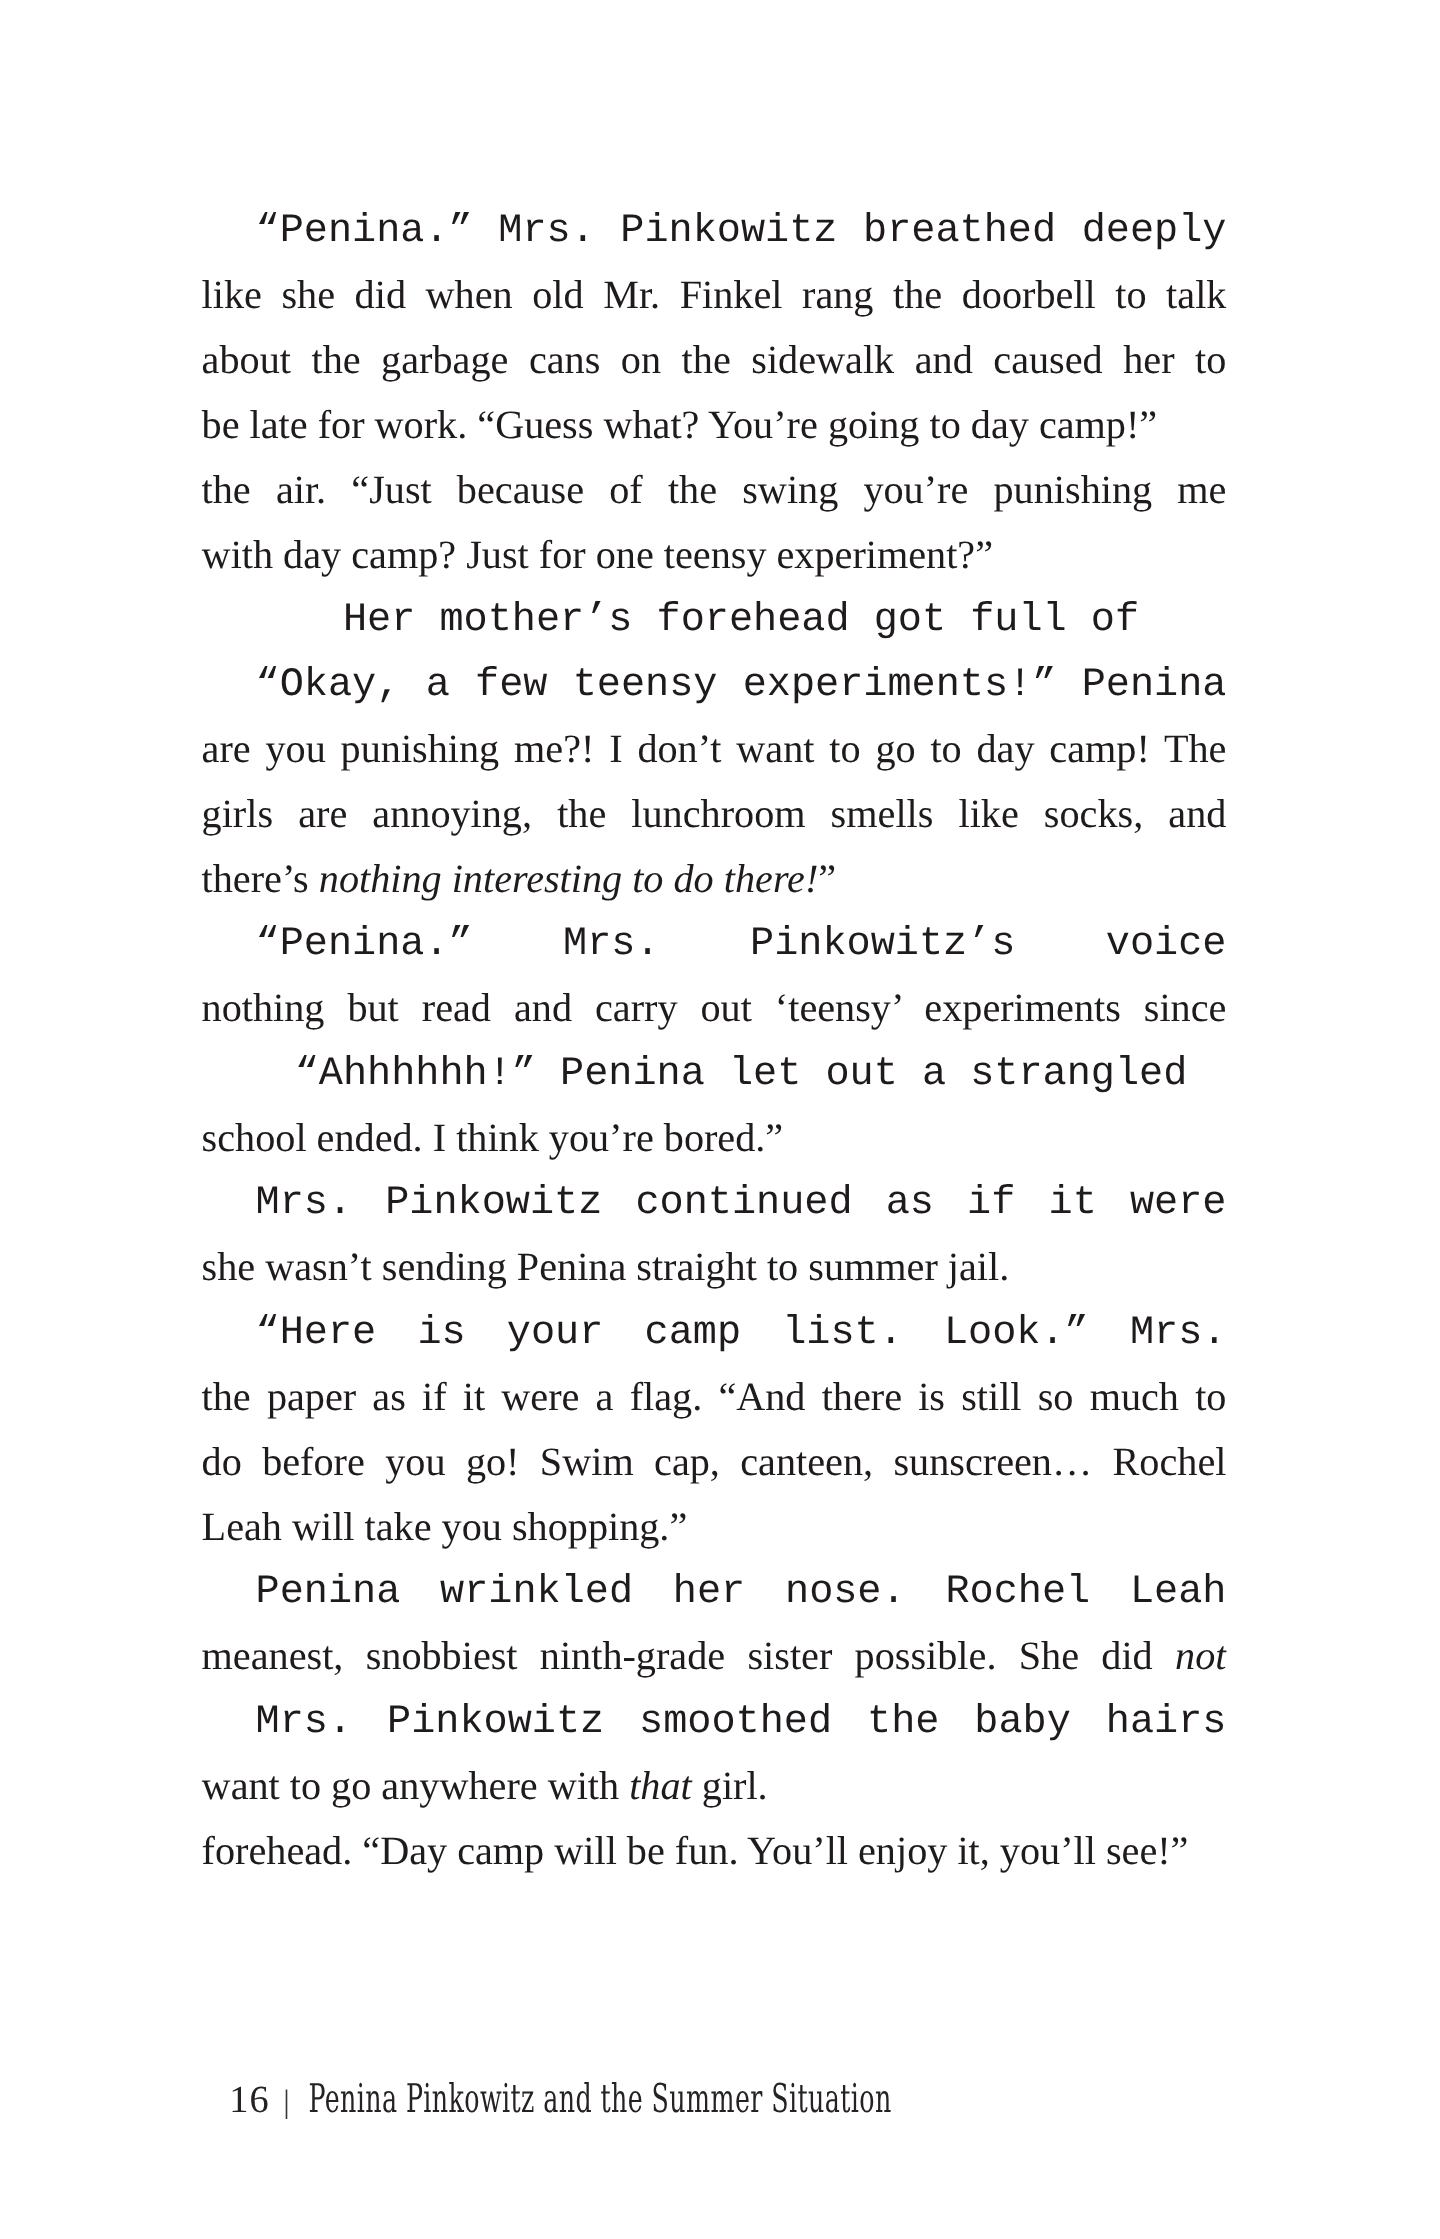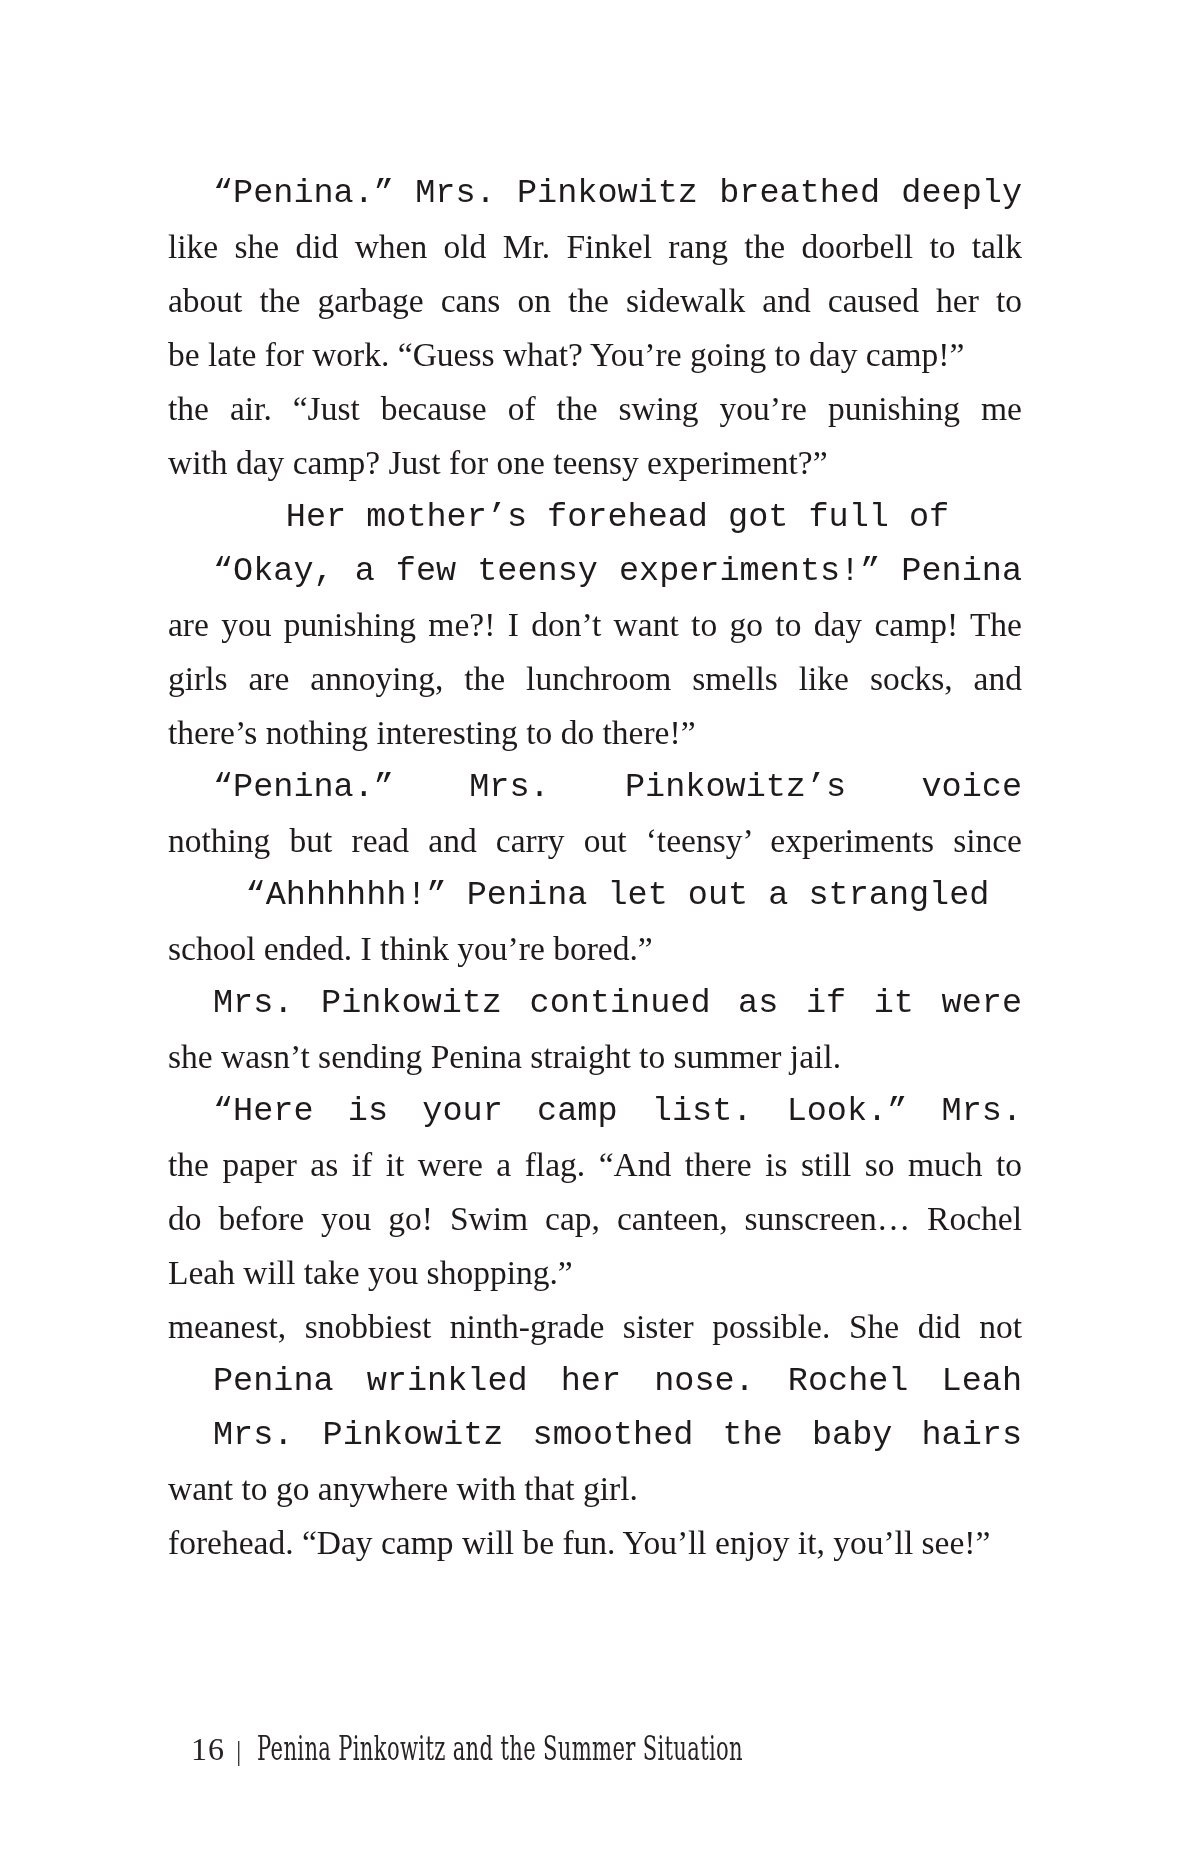--- a/index.html
+++ b/index.html
@@ -32,21 +32,21 @@
     text-align-last: justify;
   }
   .line.last {
     text-align: center;
     text-align-last: left;
   }
   .line.indent {
     padding-left: 45px;
     font-family: Liberation Mono, monospace;
   }
-  .italic { }
+  .italic { font-style: italic; }
   .footer {
     position: absolute;
     left: 163px;
     top: 1729px;
     height: 46px;
     display: flex;
     align-items: baseline;
     color: #262223;
     white-space: nowrap;
     margin-left: 28px;
@@ -90,22 +90,22 @@
       <div class="line indent"><span>“Penina.” Mrs. Pinkowitz’s voice softened. “You’ve done</span></div>
       <div class="line"><span>nothing but read and carry out ‘teensy’ experiments since</span></div>
       <div class="line indent last"><span>“Ahhhhhh!” Penina let out a strangled cry.</span></div>
       <div class="line last"><span>school ended. I think you’re bored.”</span></div>
       <div class="line indent"><span>Mrs. Pinkowitz continued as if it were nothing. As if</span></div>
       <div class="line last"><span>she wasn’t sending Penina straight to summer jail.</span></div>
       <div class="line indent"><span>“Here is your camp list. Look.” Mrs. Pinkowitz waved</span></div>
       <div class="line"><span>the paper as if it were a flag. “And there is still so much to</span></div>
       <div class="line"><span>do before you go! Swim cap, canteen, sunscreen… Rochel</span></div>
       <div class="line last"><span>Leah will take you shopping.”</span></div>
+      <div class="line indent"><span>Penina wrinkled her nose. Rochel Leah was only the</span></div>
       <div class="line"><span>meanest, snobbiest ninth-grade sister possible. She did </span><span class="italic">not</span></div>
-      <div class="line indent"><span>Penina wrinkled her nose. Rochel Leah was only the</span></div>
       <div class="line indent"><span>Mrs. Pinkowitz smoothed the baby hairs off Penina’s</span></div>
       <div class="line last"><span>want to go anywhere with </span><span class="italic">that</span><span> girl.</span></div>
       <div class="line last"><span>forehead. “Day camp will be fun. You’ll enjoy it, you’ll see!”</span></div>
     </div>
 
   <div class="footer">
     <span class="page-number">16</span>
     <span class="footer-sep">|</span>
     <span class="book-title">Penina Pinkowitz and the Summer Situation</span>
   </div>

